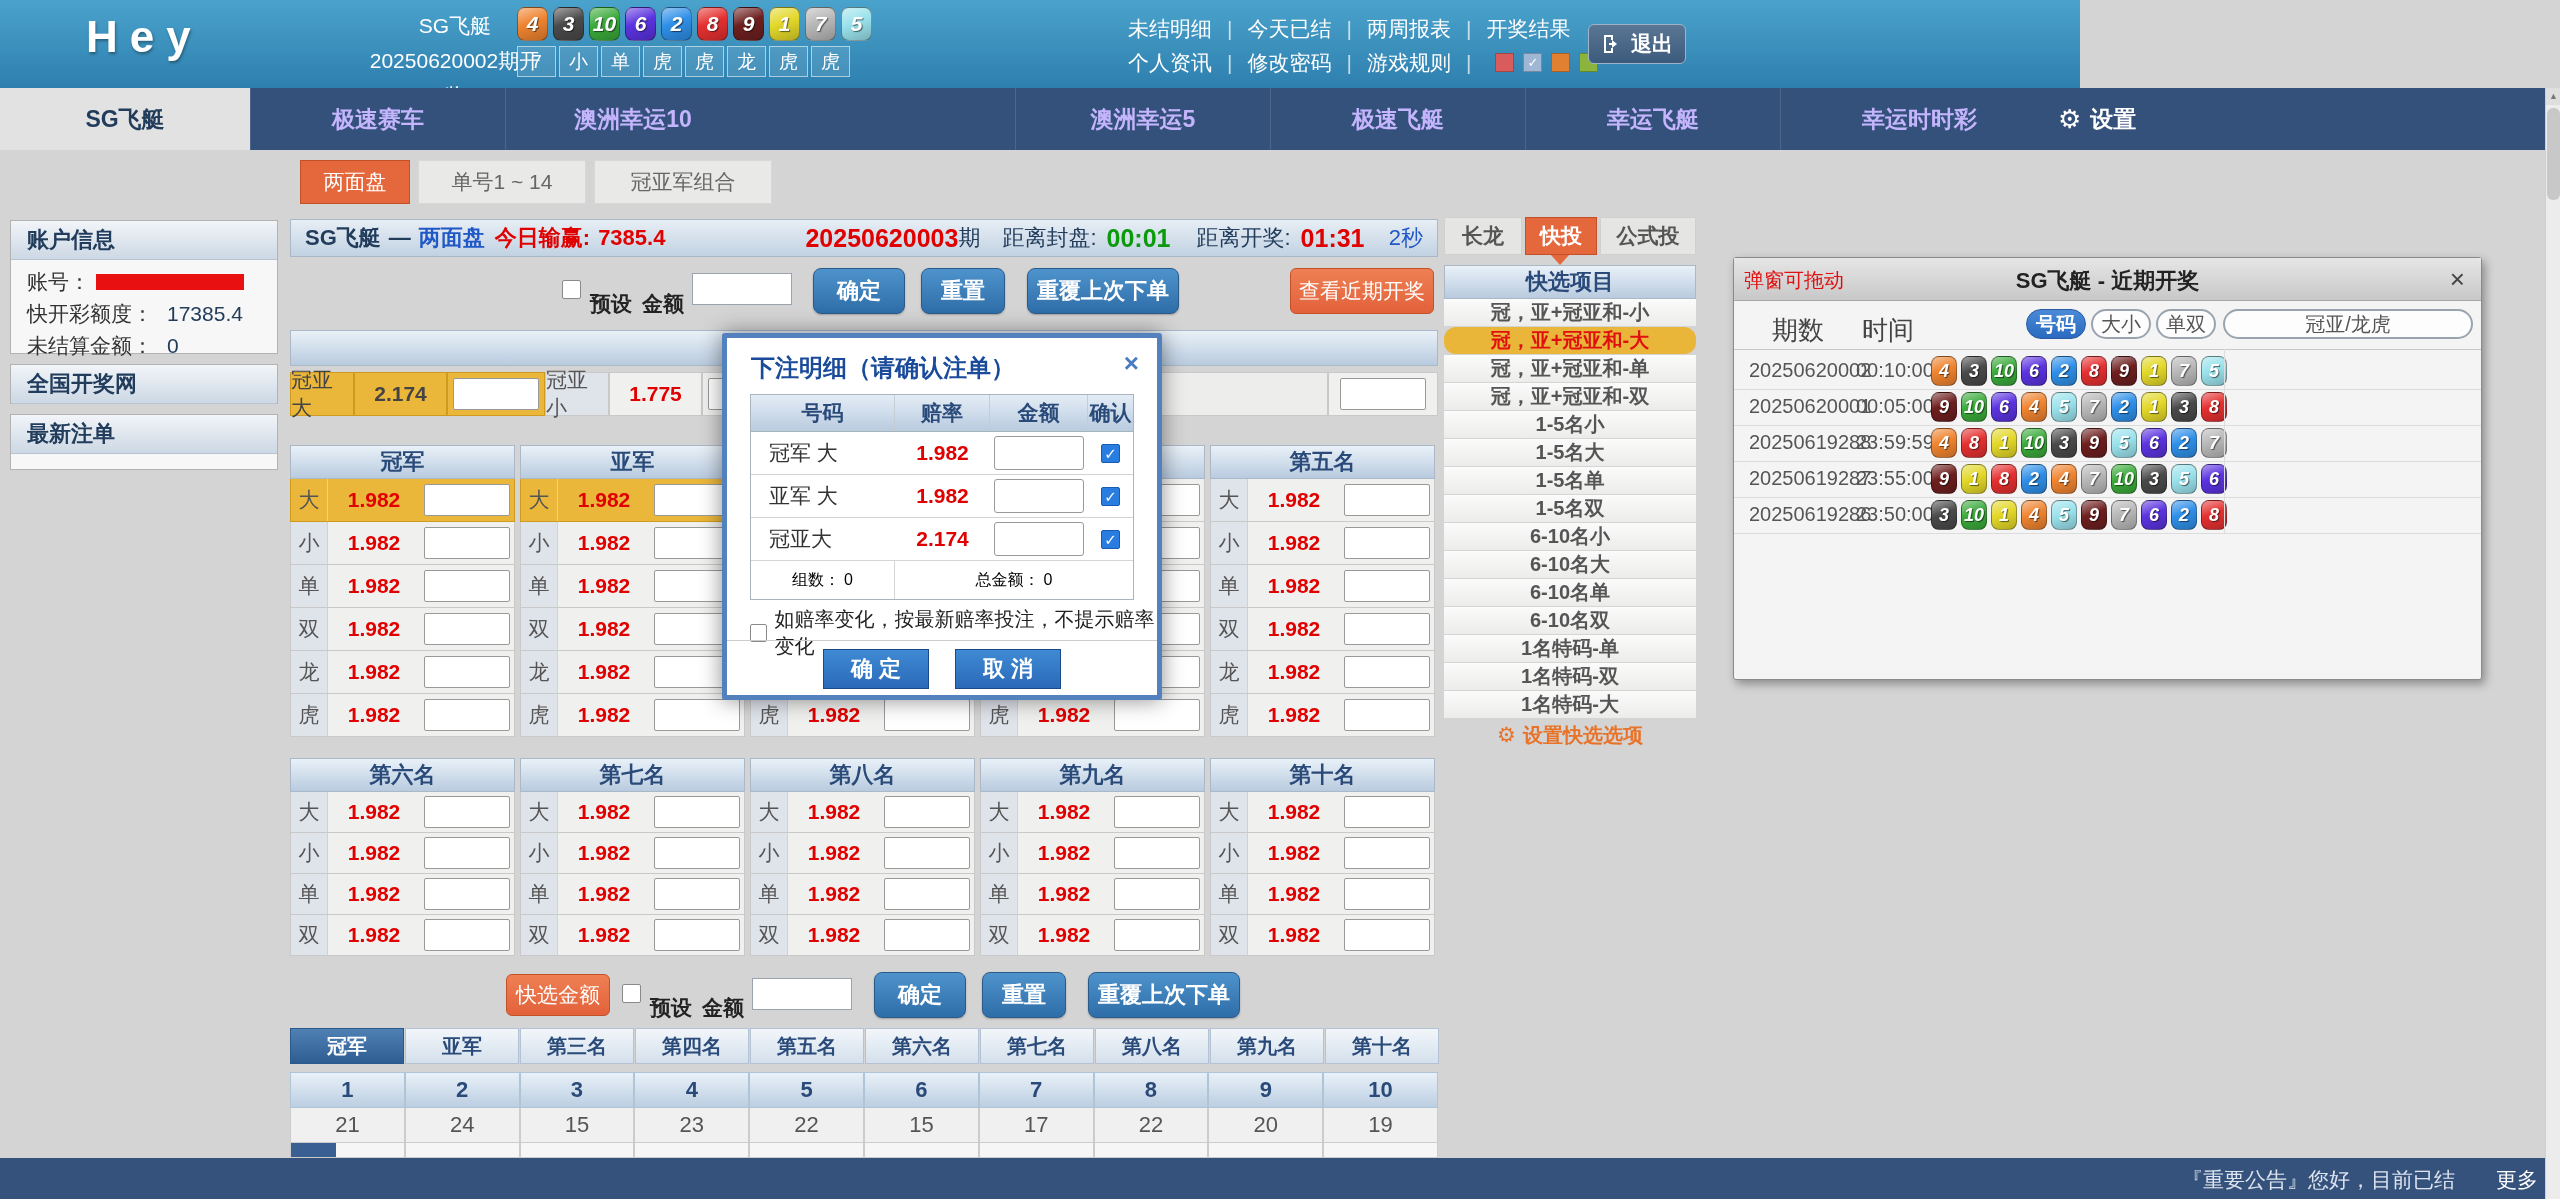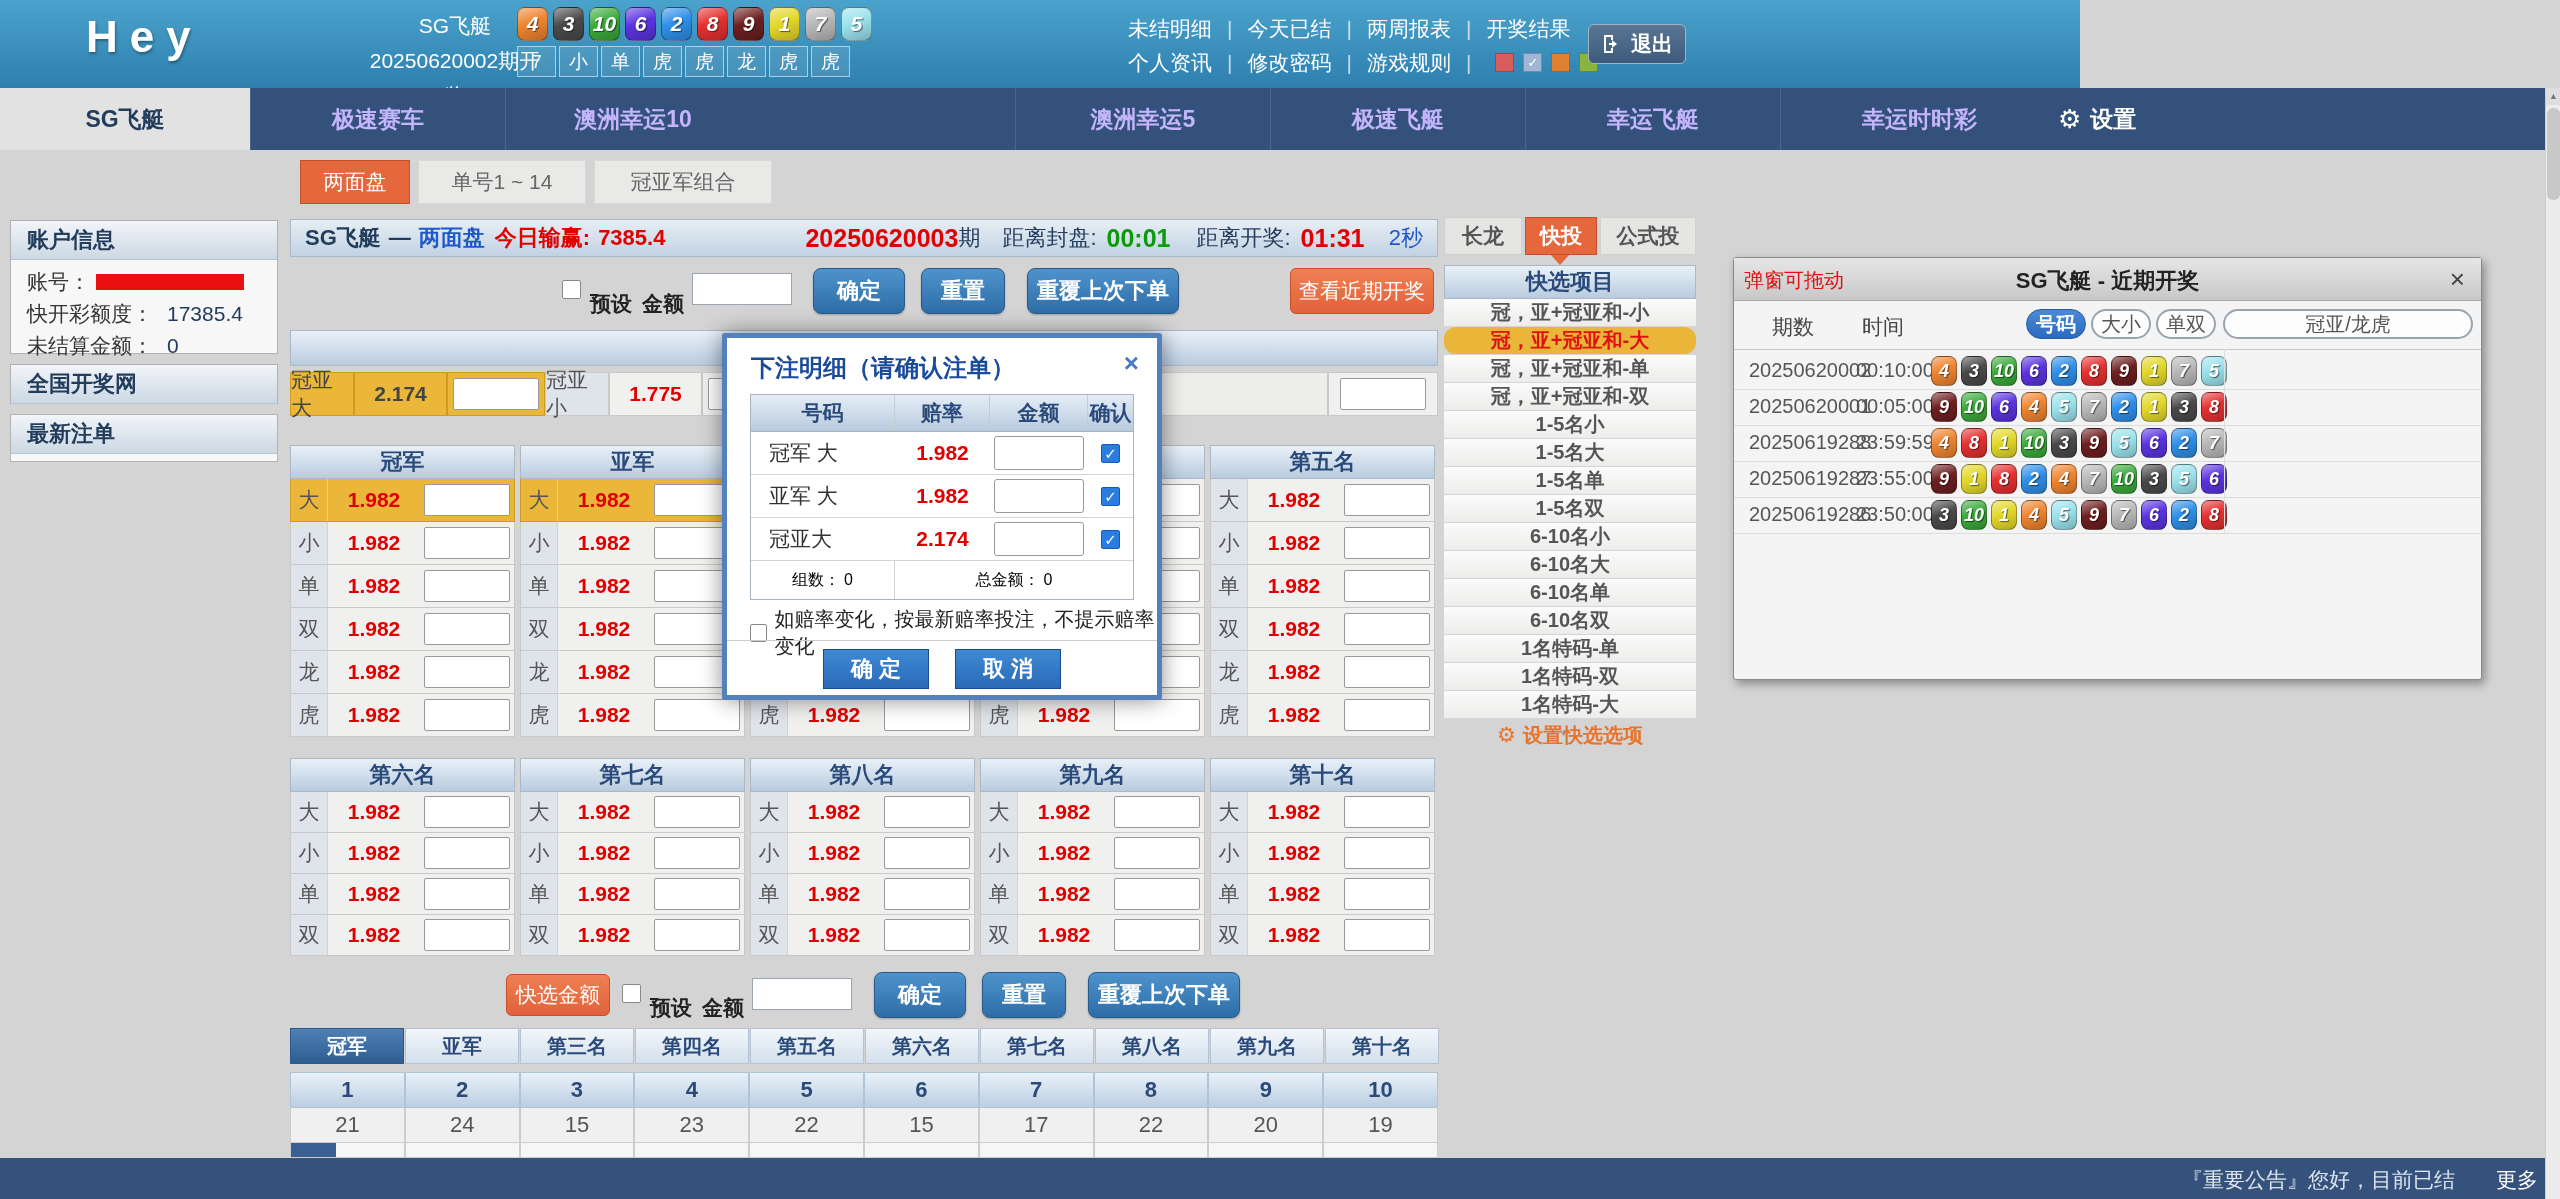--- a/index.html
+++ b/index.html
@@ -80,21 +80,21 @@
   #quick-settings{height:32px;display:flex;align-items:center;justify-content:center;gap:7px;color:#e87228;font-size:20px;font-weight:bold;cursor:pointer;}
   
   #recent-panel{left:1733px;top:257px;width:749px;height:423px;background:#f4f4f4;border:1px solid #8a8a8a;box-shadow:3px 4px 10px rgba(0,0,0,.35);border-radius:3px;}
   #recent-title{position:absolute;left:0;top:0;width:100%;height:43px;background:linear-gradient(#e6e6e6,#c8c8c8);border-bottom:1px solid #a8a8a8;box-sizing:border-box;}
   #recent-drag{position:absolute;left:10px;top:9px;color:#e01010;font-size:20px;}
   #recent-name{position:absolute;left:0;top:8px;width:100%;text-align:center;font-size:22px;font-weight:bold;color:#222;}
   #recent-close{position:absolute;right:16px;top:6px;font-size:26px;color:#444;cursor:pointer;}
   .pill{position:absolute;top:8px;height:30px;border-radius:15px;display:flex;align-items:center;justify-content:center;font-size:20px;box-sizing:border-box;cursor:pointer;}
   .pill.on{background:linear-gradient(#4a8ad8,#2a6ac0);color:#fff;font-weight:bold;border:1px solid #2a5aa0;}
   .pill.off{background:#fdfdfd;color:#555;border:2px solid #9aa4ae;}
-  .rcol-label{position:absolute;top:12px;font-size:21px;color:#444;}
+  .rcol-label{position:absolute;top:12px;font-size:26px;color:#444;}
   .rrow{position:absolute;left:0;width:100%;height:36px;border-bottom:1px solid #dcdcdc;}
   .rrow .per{position:absolute;left:15px;top:6px;font-size:20px;color:#555;}
   .rrow .tim{position:absolute;left:122px;top:6px;font-size:20px;color:#555;}
   .rrow .bb{position:absolute;left:197px;top:3px;display:flex;gap:4px;}
   
   #modal{left:722px;top:333px;width:440px;height:367px;background:#fff;border:5px solid #5381bd;border-radius:3px;box-shadow:0 0 22px rgba(0,0,0,.45);}
   #modal-title{position:absolute;left:24px;top:14px;font-size:24px;font-weight:bold;color:#1a4a9a;}
   #modal-close{position:absolute;right:18px;top:10px;font-size:26px;font-weight:bold;color:#4a7ac0;cursor:pointer;}
   #modal-table{position:absolute;left:23px;top:56px;width:384px;border:1px solid #aab4be;box-sizing:border-box;}
   #modal-head{display:flex;height:36px;background:linear-gradient(#e4edf6,#b9cbdf);border-bottom:1px solid #aab4be;}
@@ -195,21 +195,21 @@
       <span class="side-val">17385.4</span>
     </div>
     <div class="side-row">
       <span>未结算金额：</span>
       <span class="side-val">0</span>
     </div>
   </div>
   <div class="side-box" style="top:364px;height:40px;">
     <div class="side-head">全国开奖网</div>
   </div>
-  <div class="side-box" style="top:414px;height:48px;">
+  <div class="side-box" style="top:414px;height:56px;">
     <div class="side-head">最新注单</div>
   </div>
 
   <div id="info-bar" class="abs">
     <span class="b">SG飞艇</span>
     <span class="b" style="margin:0 8px;">—</span>
     <span class="b blue">两面盘</span>
     <span class="b red" style="margin-left:10px;">今日输赢:</span>
     <span class="b red" style="margin-left:8px;">7385.4</span>
     <span class="b red" style="margin-left:140px;font-size:25px;">20250620003</span>

